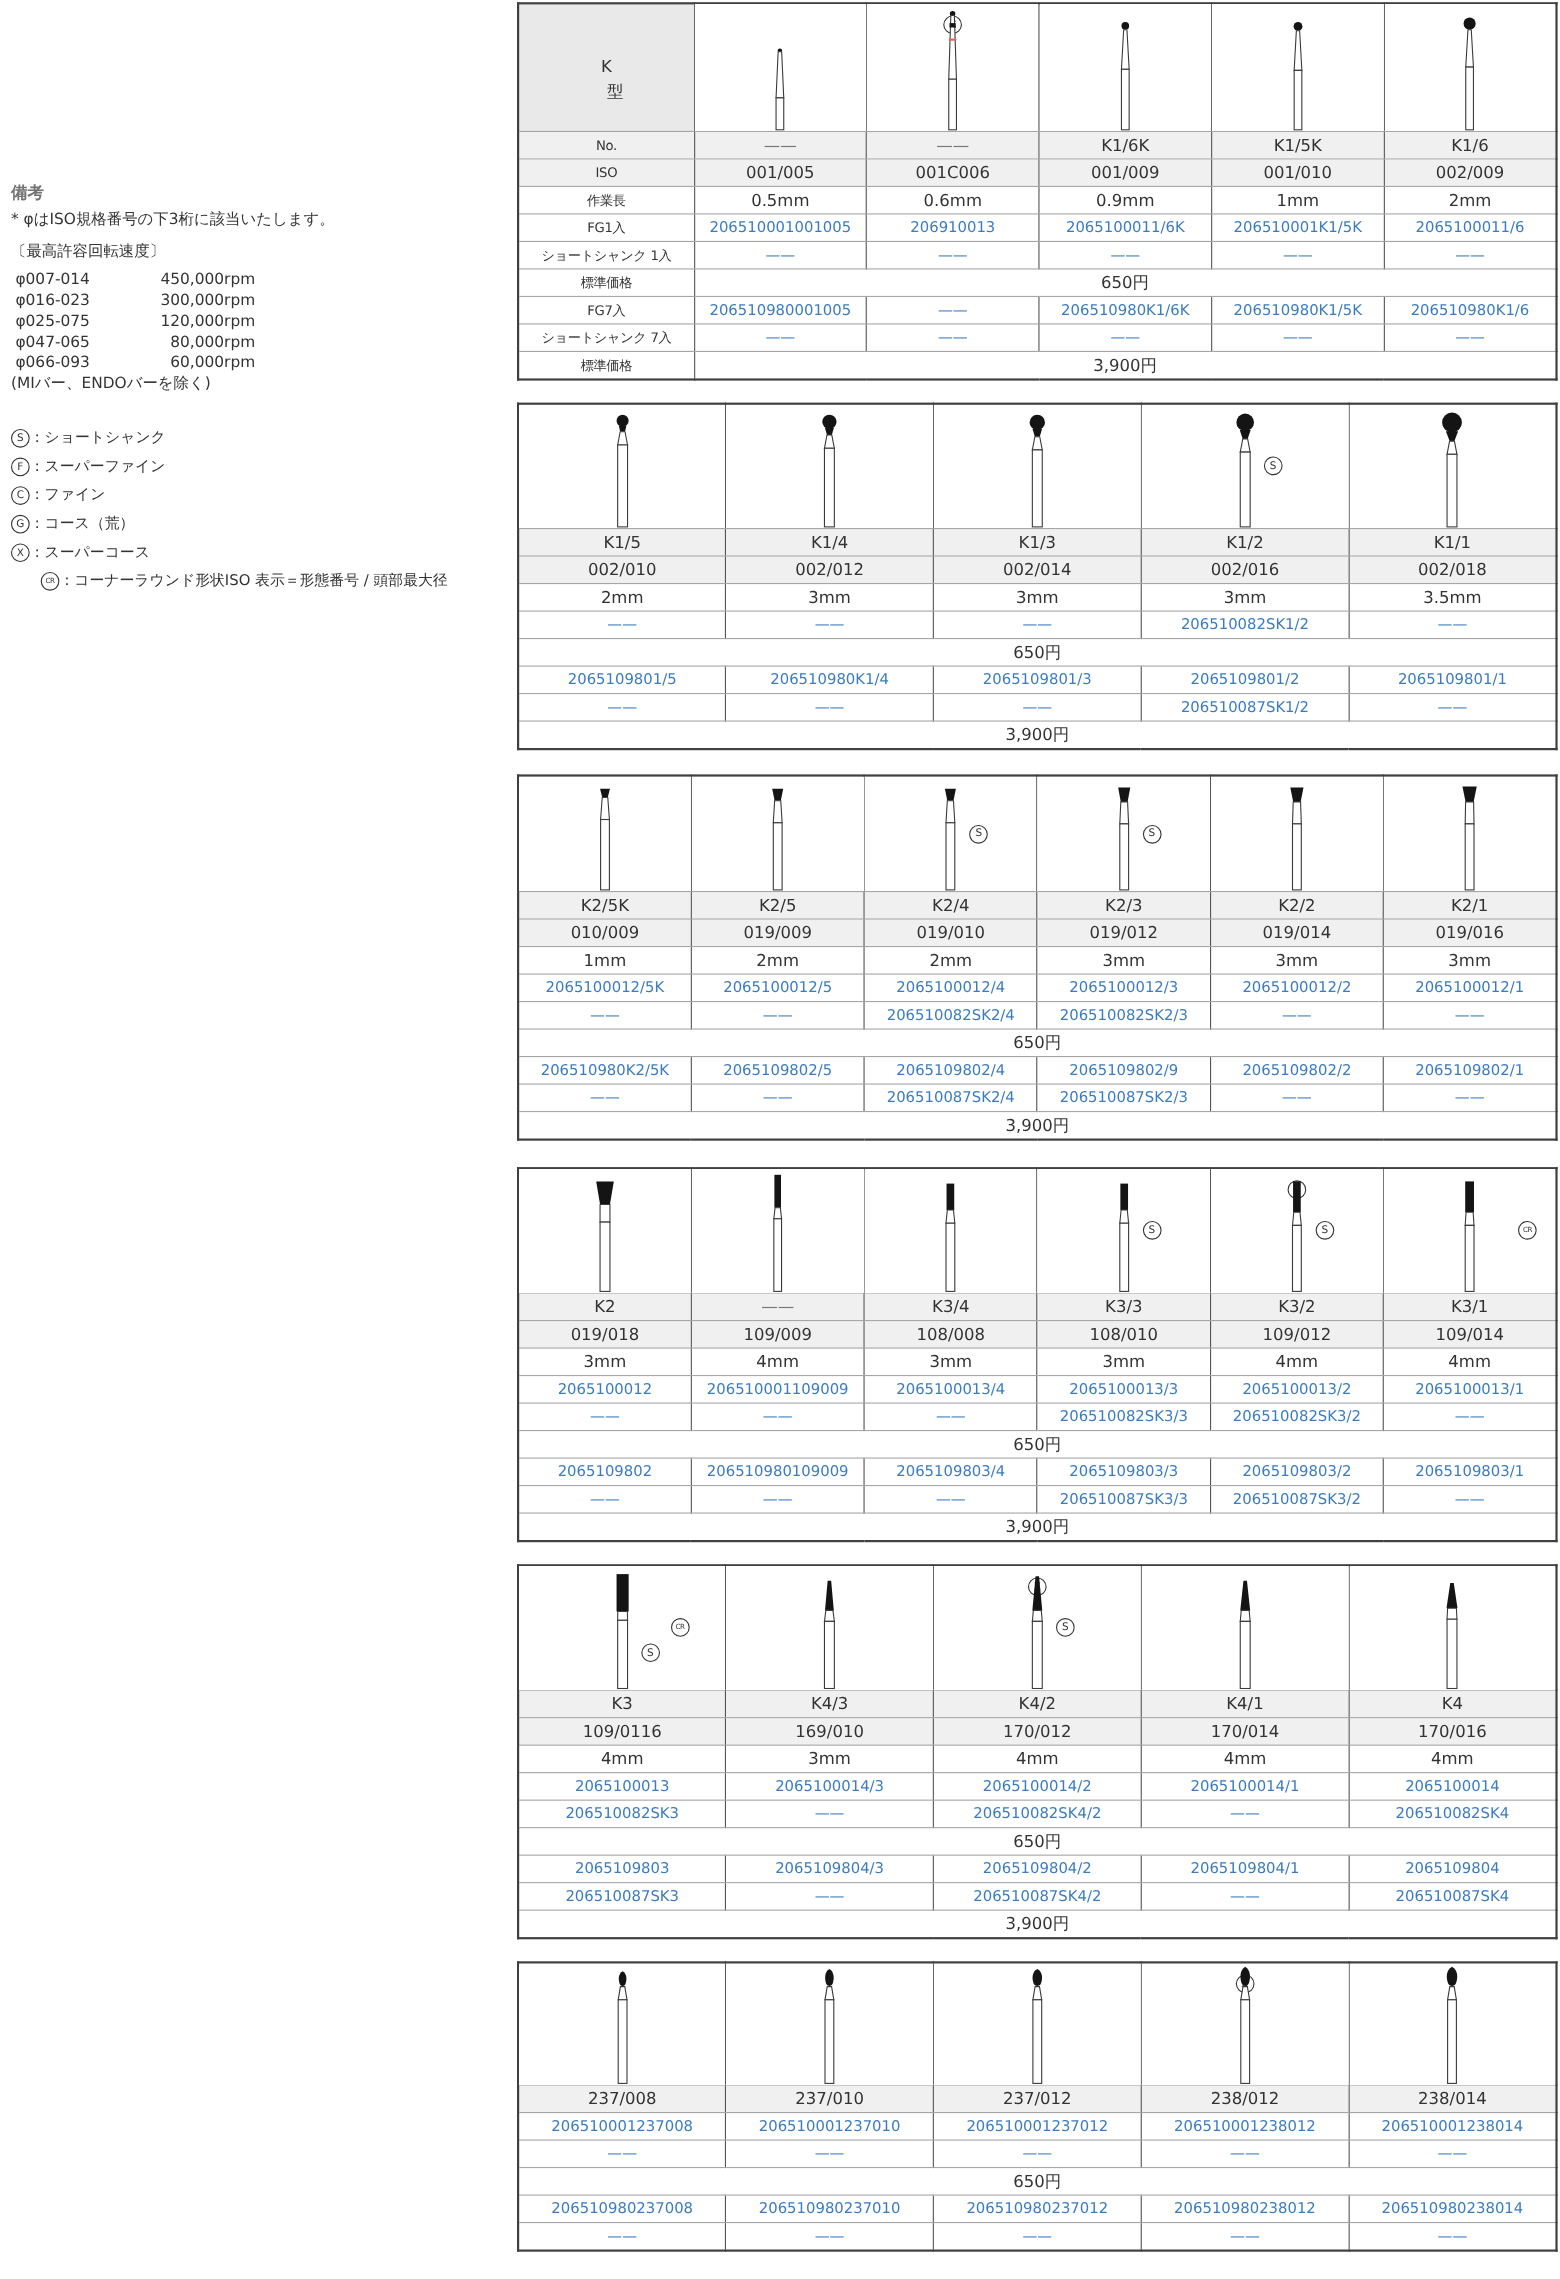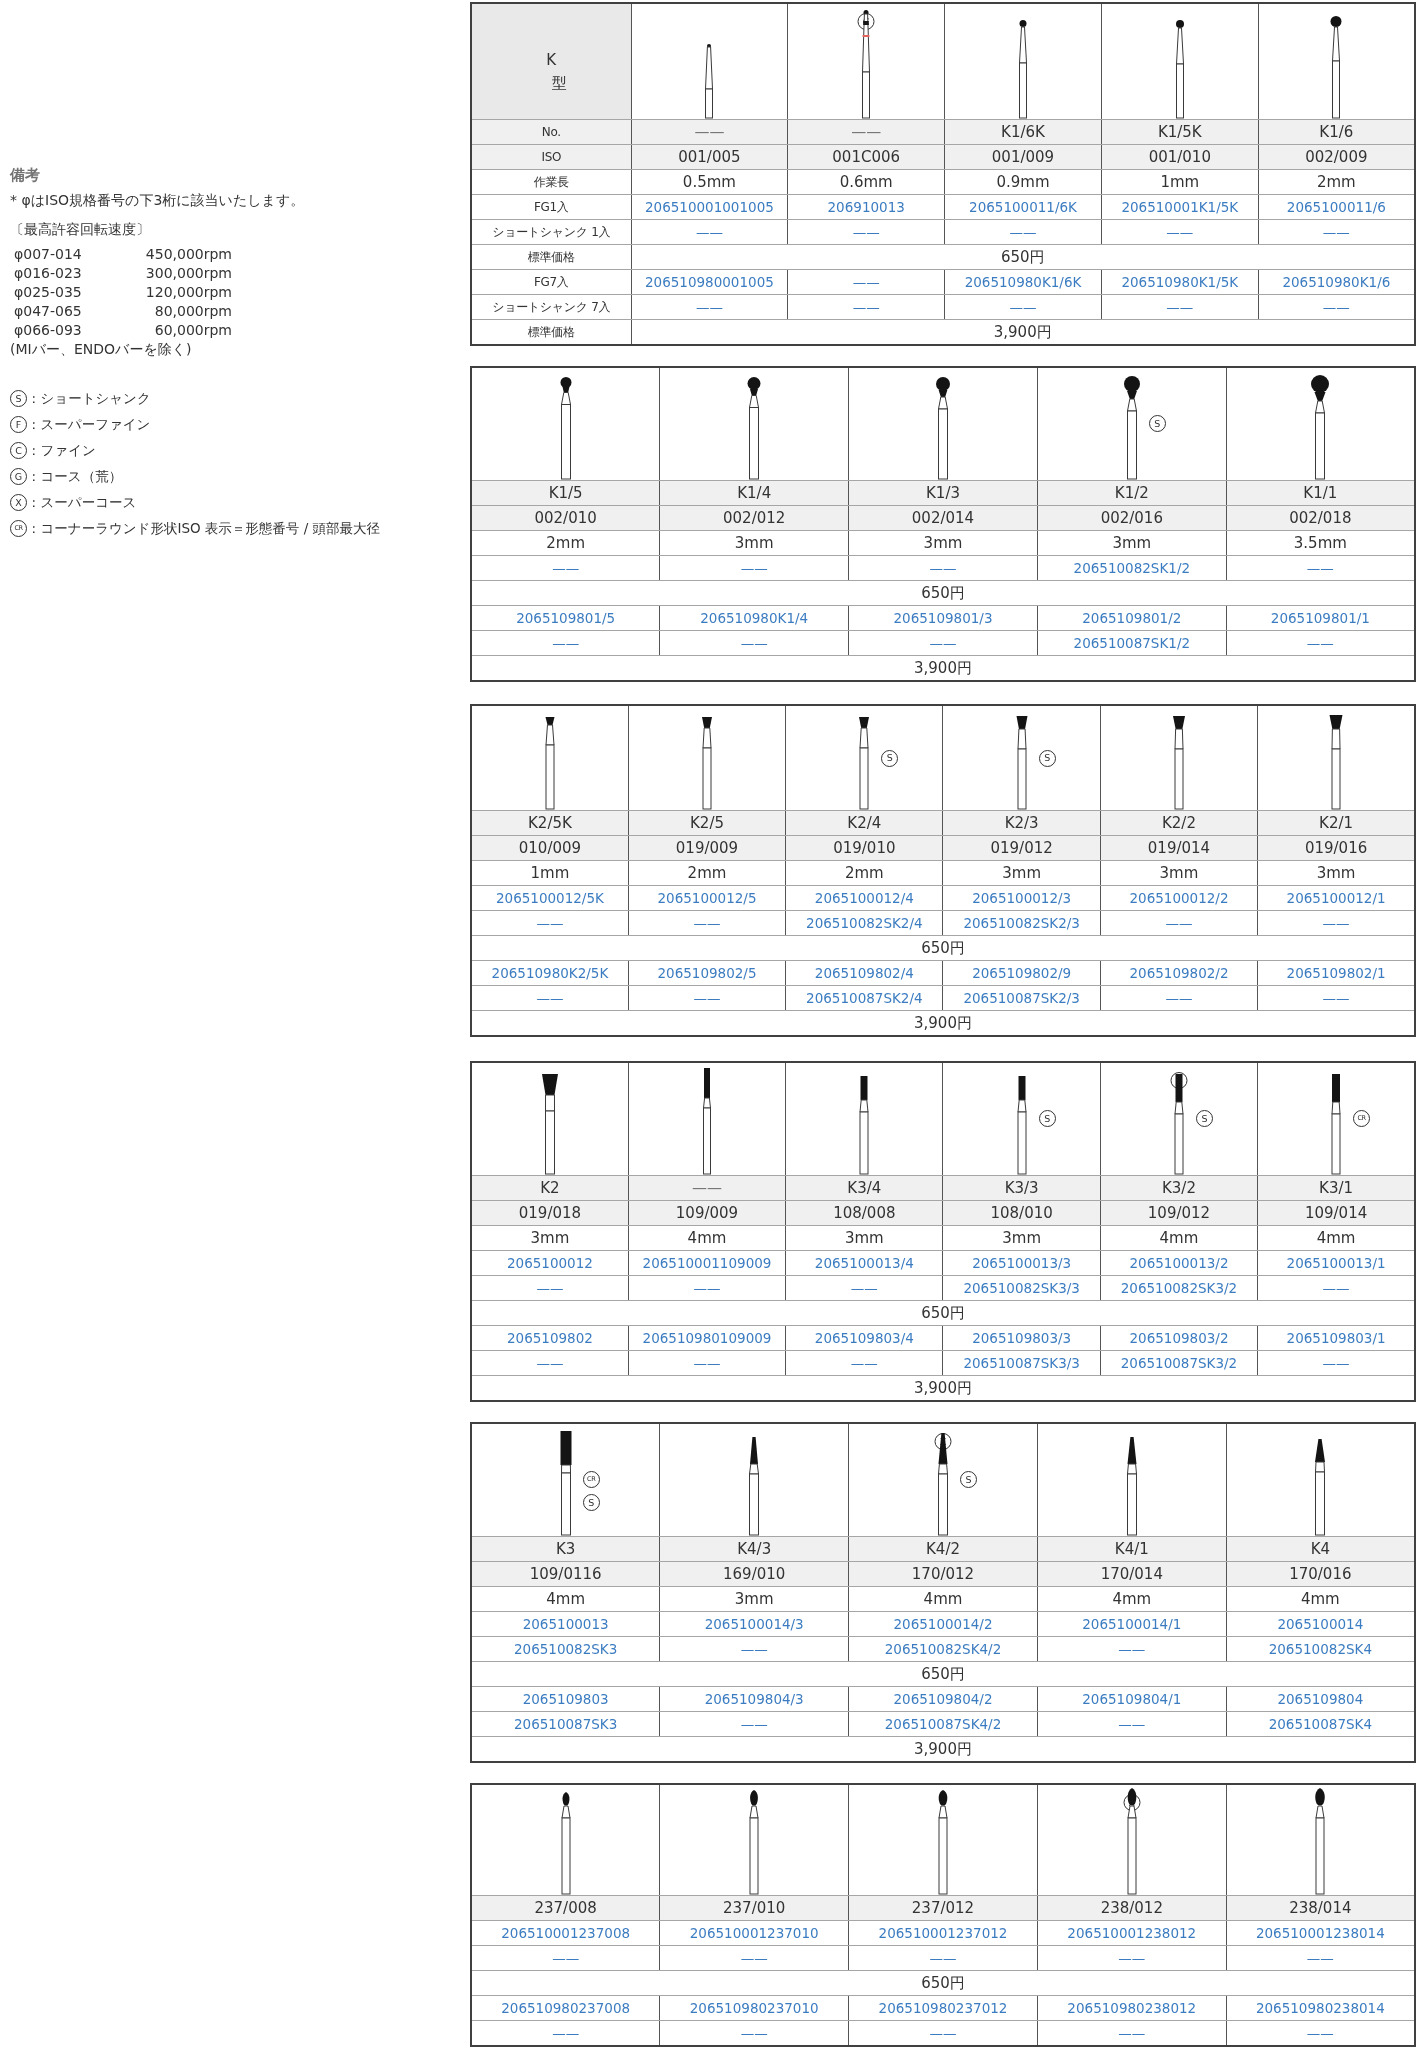--- a/index.html
+++ b/index.html
@@ -9,21 +9,21 @@
   .notes{position:absolute;left:10px;top:166px;width:440px;font-size:14px;line-height:19px;}
   .notes h3{margin:0 0 6px 0;font-size:15px;color:#737373;}
   .notes p{margin:0 0 4px 0;}
   .speeds{margin:6px 0 0 4px;width:218px;}
   .speed-row{display:flex;justify-content:space-between;text-align:center;}
   .legend{margin-top:30px;}
   .legend-row{display:flex;align-items:center;margin-bottom:7px;font-size:13.5px;white-space:nowrap;}
   .circ{display:inline-flex;align-items:center;justify-content:center;
         width:15px;height:15px;border:1px solid #333;border-radius:50%;
         font-size:9.5px;line-height:1;color:#333;background:#fff;flex:0 0 auto;}
-  .circ.cr{font-size:6.5px;letter-spacing:-0.5px;}
+  .circ.cr{font-size:6.5px;letter-spacing:-0.5px;margin-left:27px;}
   .legend-extra{margin-left:0;}
   
   .tables{position:absolute;left:470px;top:2px;width:946px;}
   table.tbl{border-collapse:collapse;table-layout:fixed;width:946px;border:2px solid #404040;
             font-size:15px;color:#333;}
   .tbl td{border-left:1.5px solid #555;border-right:1.5px solid #555;
           border-top:1px solid #a6a6a6;border-bottom:1px solid #a6a6a6;
           height:24px;padding:0;text-align:center;line-height:24px;
           white-space:nowrap;overflow:hidden;}
   .tbl tr.gray td{background:#f0f0f0;}
@@ -56,21 +56,21 @@
     <div class="speeds">
       <div class="speed-row">
           <span>φ007-014</span>
           <span>450,000rpm</span>
         </div>
       <div class="speed-row">
           <span>φ016-023</span>
           <span>300,000rpm</span>
         </div>
       <div class="speed-row">
-          <span>φ025-035</span>
+          <span>φ025-075</span>
           <span>120,000rpm</span>
         </div>
       <div class="speed-row">
           <span>φ047-065</span>
           <span>80,000rpm</span>
         </div>
       <div class="speed-row">
           <span>φ066-093</span>
           <span>60,000rpm</span>
         </div>

